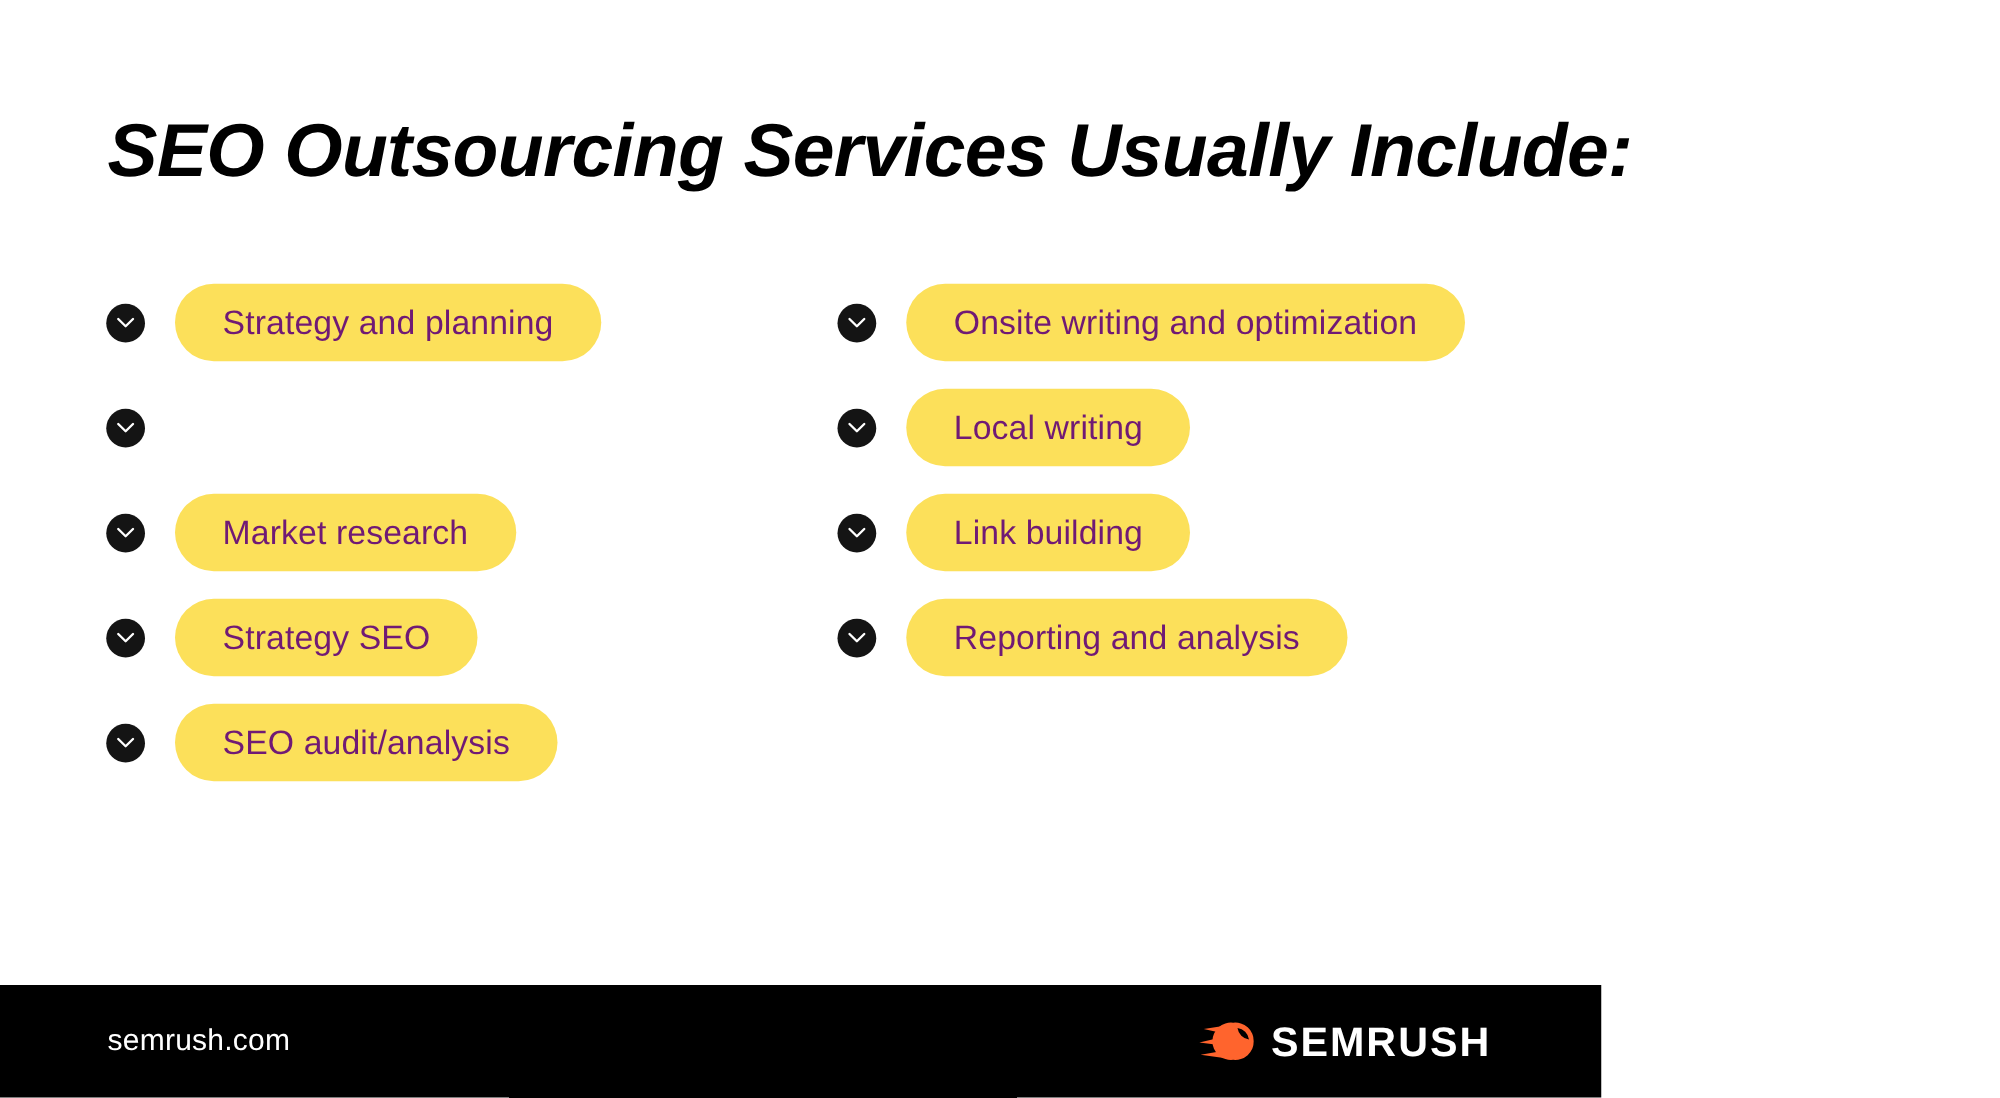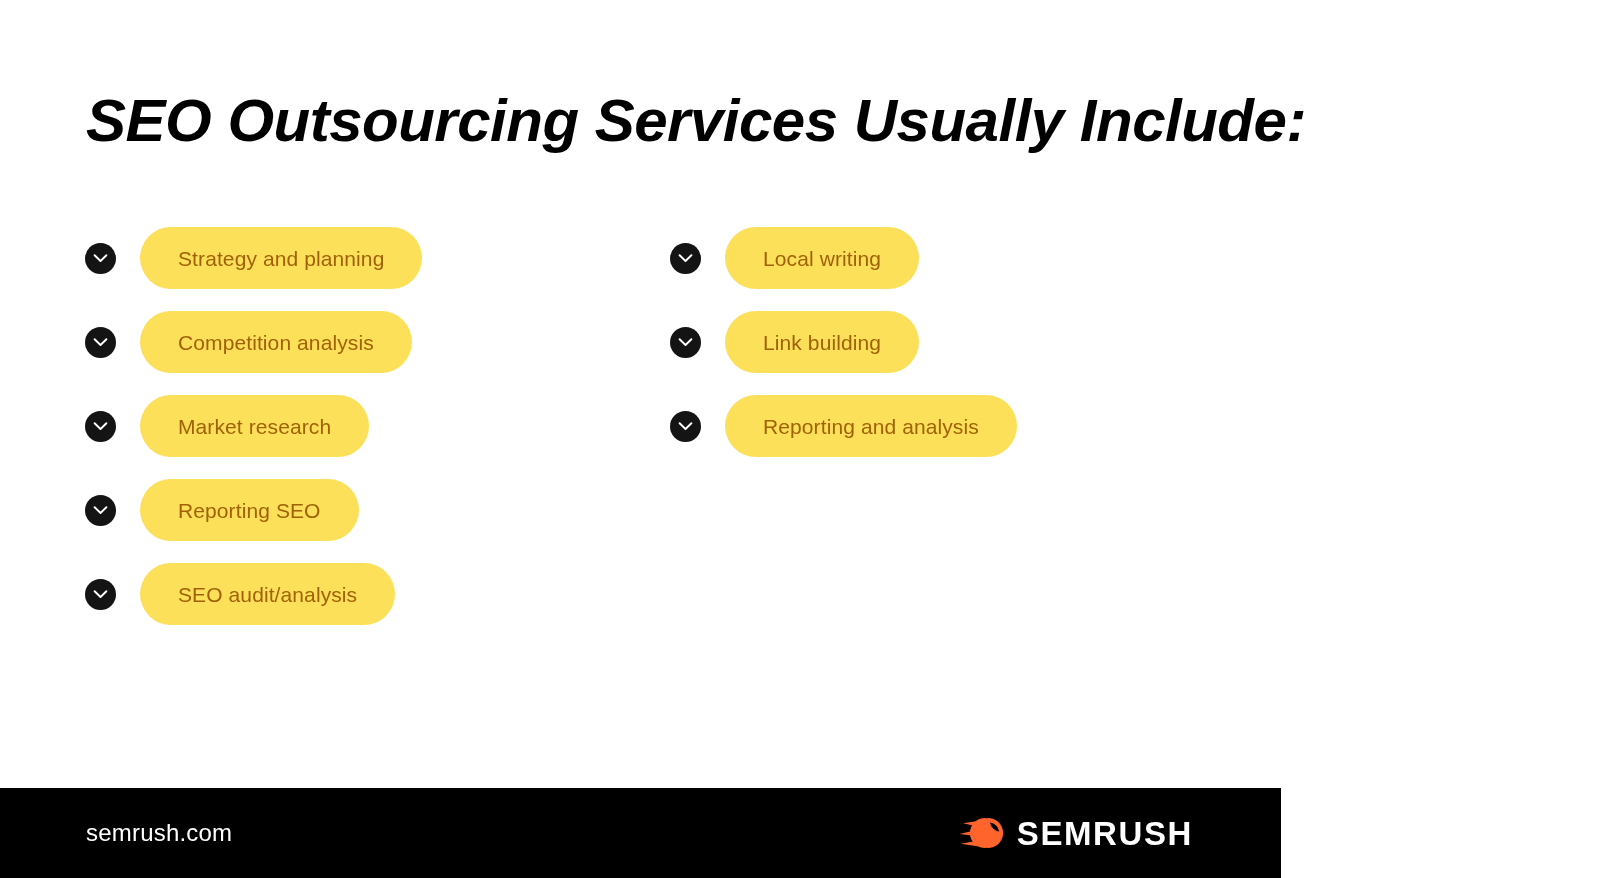--- a/index.html
+++ b/index.html
@@ -78,22 +78,22 @@
   .pill {
     height: 62px;
     border-radius: 31px;
     background: #FCE05A;
     display: flex;
     align-items: center;
     padding: 0 38px;
     box-sizing: border-box;
   }
   .pill-label {
-    font-size: 21px;
-    color: #a16207;
+    font-size: 27px;
+    color: #701a75;
     white-space: nowrap;
     letter-spacing: 0.1px;
     line-height: 1;
   }
 
   
   .footer {
     position: absolute;
     left: 0;
     bottom: 0;
@@ -148,56 +148,63 @@
           <div class="pill">
             <span class="pill-label">Strategy and planning</span>
           </div>
         </div>
         <div class="item-row">
           <div class="check-icon">
             <svg width="15" height="10" viewBox="0 0 15 10" aria-hidden="true">
               <path d="M1.6 2.2 L7.5 8.0 L13.4 2.2" fill="none" stroke="#ffffff" stroke-width="1.9" stroke-linecap="round" stroke-linejoin="round"></path>
             </svg>
           </div>
-          <div class="pill">
-            <span class="pill-label">Competition analysis</span>
-          </div>
         </div>
         <div class="item-row">
           <div class="check-icon">
             <svg width="15" height="10" viewBox="0 0 15 10" aria-hidden="true">
               <path d="M1.6 2.2 L7.5 8.0 L13.4 2.2" fill="none" stroke="#ffffff" stroke-width="1.9" stroke-linecap="round" stroke-linejoin="round"></path>
             </svg>
           </div>
           <div class="pill">
             <span class="pill-label">Market research</span>
           </div>
         </div>
         <div class="item-row">
           <div class="check-icon">
             <svg width="15" height="10" viewBox="0 0 15 10" aria-hidden="true">
               <path d="M1.6 2.2 L7.5 8.0 L13.4 2.2" fill="none" stroke="#ffffff" stroke-width="1.9" stroke-linecap="round" stroke-linejoin="round"></path>
             </svg>
           </div>
           <div class="pill">
-            <span class="pill-label">Reporting SEO</span>
+            <span class="pill-label">Strategy SEO</span>
           </div>
         </div>
         <div class="item-row">
           <div class="check-icon">
             <svg width="15" height="10" viewBox="0 0 15 10" aria-hidden="true">
               <path d="M1.6 2.2 L7.5 8.0 L13.4 2.2" fill="none" stroke="#ffffff" stroke-width="1.9" stroke-linecap="round" stroke-linejoin="round"></path>
             </svg>
           </div>
           <div class="pill">
             <span class="pill-label">SEO audit/analysis</span>
           </div>
         </div>
       </div>
     <div class="column column-right">
+        <div class="item-row">
+          <div class="check-icon">
+            <svg width="15" height="10" viewBox="0 0 15 10" aria-hidden="true">
+              <path d="M1.6 2.2 L7.5 8.0 L13.4 2.2" fill="none" stroke="#ffffff" stroke-width="1.9" stroke-linecap="round" stroke-linejoin="round"></path>
+            </svg>
+          </div>
+          <div class="pill">
+            <span class="pill-label">Onsite writing and optimization</span>
+          </div>
+        </div>
         <div class="item-row">
           <div class="check-icon">
             <svg width="15" height="10" viewBox="0 0 15 10" aria-hidden="true">
               <path d="M1.6 2.2 L7.5 8.0 L13.4 2.2" fill="none" stroke="#ffffff" stroke-width="1.9" stroke-linecap="round" stroke-linejoin="round"></path>
             </svg>
           </div>
           <div class="pill">
             <span class="pill-label">Local writing</span>
           </div>
         </div>

